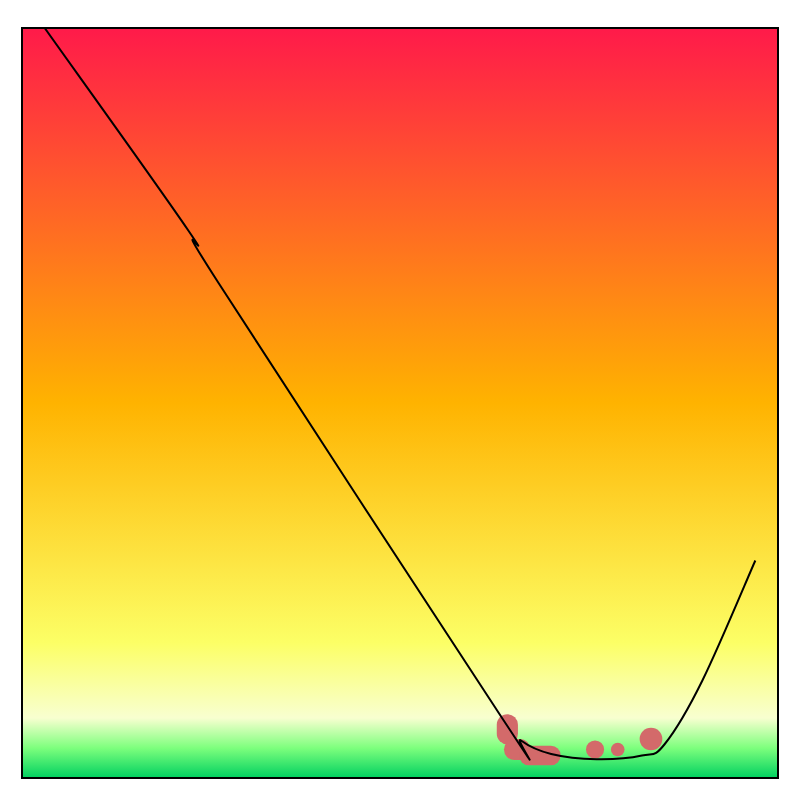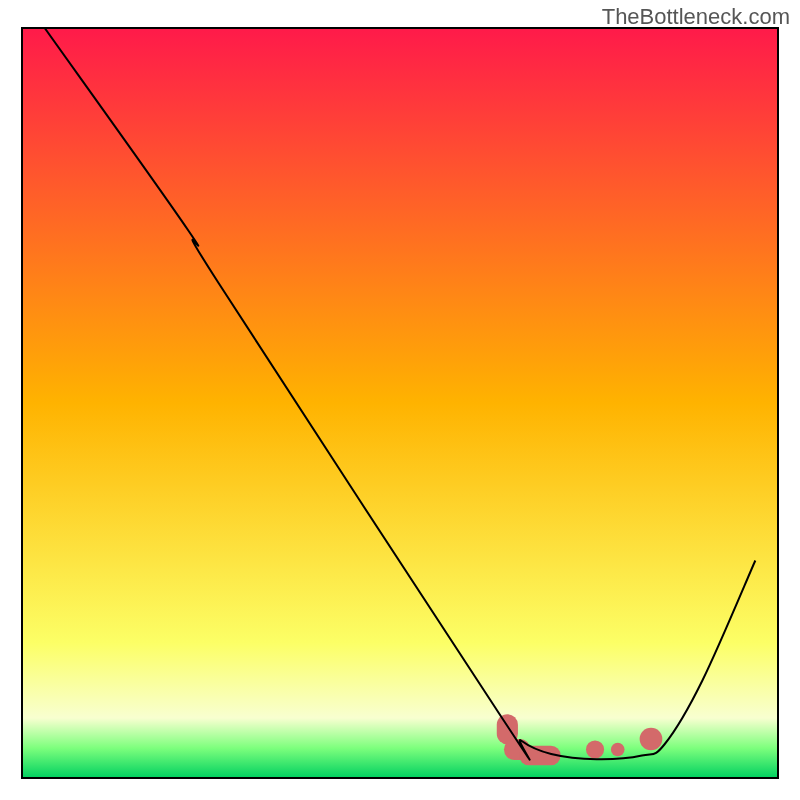--- a/index.html
+++ b/index.html
@@ -26,21 +26,20 @@
     z-index: 10;
   }
   svg {
     display: block;
   }
 </style>
 </head>
 <body>
 
 <div class="chart-container">
-  <div class="watermark">TheBottleneck.com</div>
   <svg id="chart-svg" width="800" height="800" viewBox="0 0 800 800">
     <defs>
       <linearGradient id="bg-grad" x1="0" y1="0" x2="0" y2="1">
           <stop offset="0%" stop-color="#ff1a4a"></stop>
           <stop offset="50%" stop-color="#ffb300"></stop>
           <stop offset="82%" stop-color="#fcff66"></stop>
           <stop offset="92%" stop-color="#f8ffd0"></stop>
           <stop offset="96%" stop-color="#7dff7d"></stop>
           <stop offset="100%" stop-color="#00d060"></stop>
         </linearGradient>

